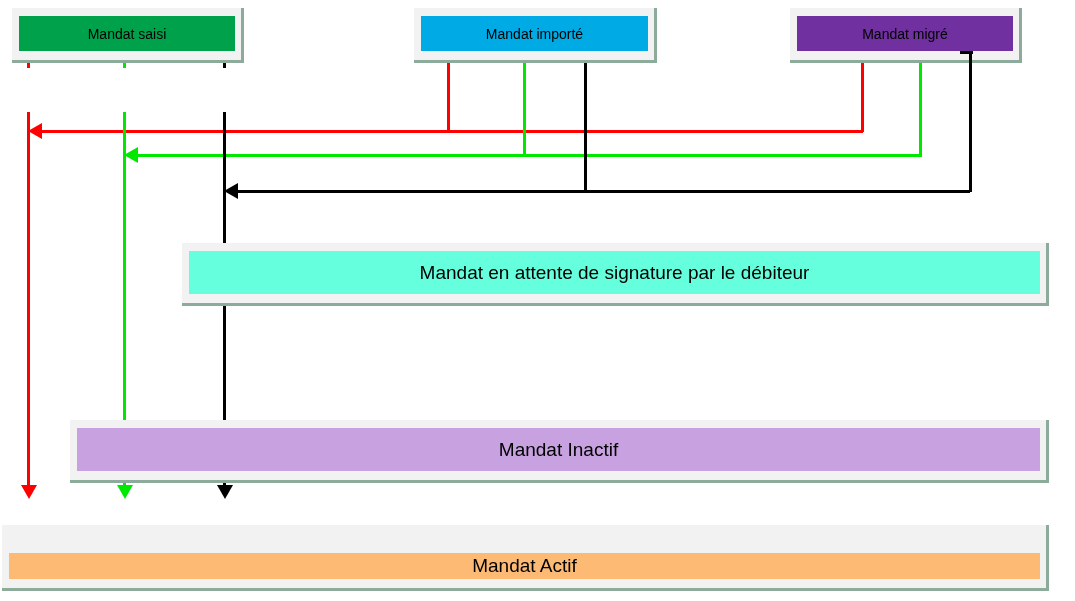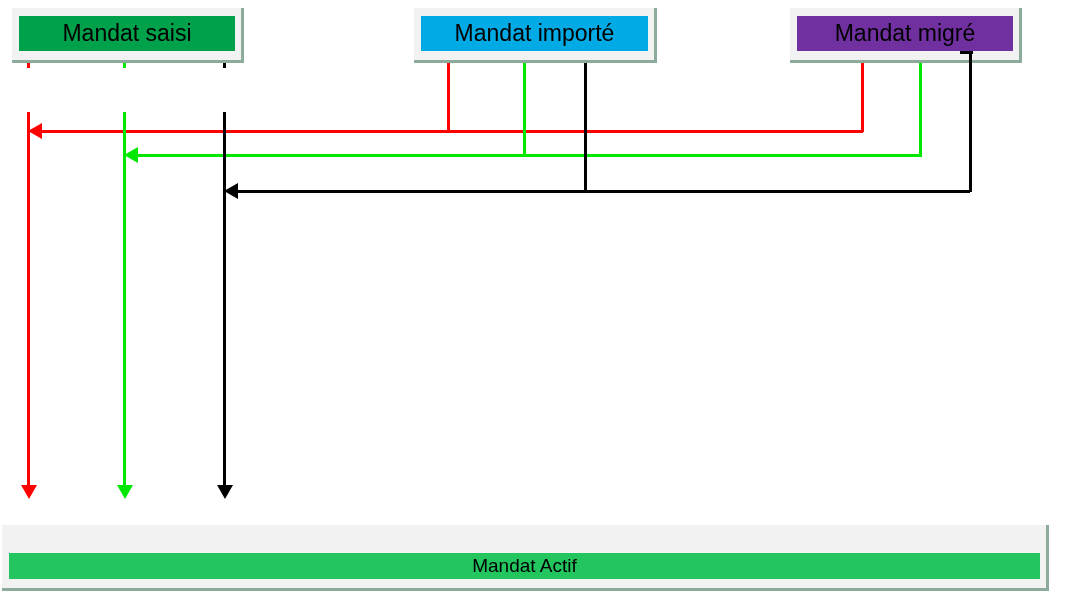--- a/index.html
+++ b/index.html
@@ -43,23 +43,23 @@
     overflow: visible;
   }
 
   
   .fill-green   { background: #00a14b; }
   .fill-mint    { background: #7dfdbf; }
   .fill-blue    { background: #00aae4; }
   .fill-purple  { background: #7030a0; }
   .fill-cyan    { background: #66ffdd; }
   .fill-violet  { background: #c8a2e0; }
-  .fill-yellow  { background: #22c55e; margin-top: 20px; }
+  .fill-yellow  { background: #fdba74; margin-top: 20px; }
 
-  .label-lg  { font-size: 23px; }
+  .label-lg  { font-size: 14px; }
   .label-md  { font-size: 19px; }
   .label-sm  { font-size: 14px; }
 
   
   .seg {
     position: absolute;
     z-index: 2;
   }
   .seg.v { width: 3px; }
   .seg.h { height: 3px; }
@@ -143,20 +143,26 @@
 
 
   <div class="node" style="left:414px; top:8px; width:243px; height:55px;">
     <div class="fill fill-blue label-lg">Mandat importé</div>
   </div>
 
   <div class="node" style="left:790px; top:8px; width:232px; height:55px;">
     <div class="fill fill-purple label-lg">Mandat migré</div>
   </div>
 
+  <div class="node" style="left:182px; top:243px; width:867px; height:63px;">
+    <div class="fill fill-cyan label-md">Mandat en attente de signature par le débiteur</div>
+  </div>
 
 
+  <div class="node" style="left:70px; top:420px; width:979px; height:63px;">
+    <div class="fill fill-violet label-md">Mandat Inactif</div>
+  </div>
 
   <div class="node" style="left:2px; top:525px; width:1047px; height:66px;">
     <div class="fill fill-yellow label-md">Mandat Actif</div>
   </div>
 
 </div>
 
 </body></html>

